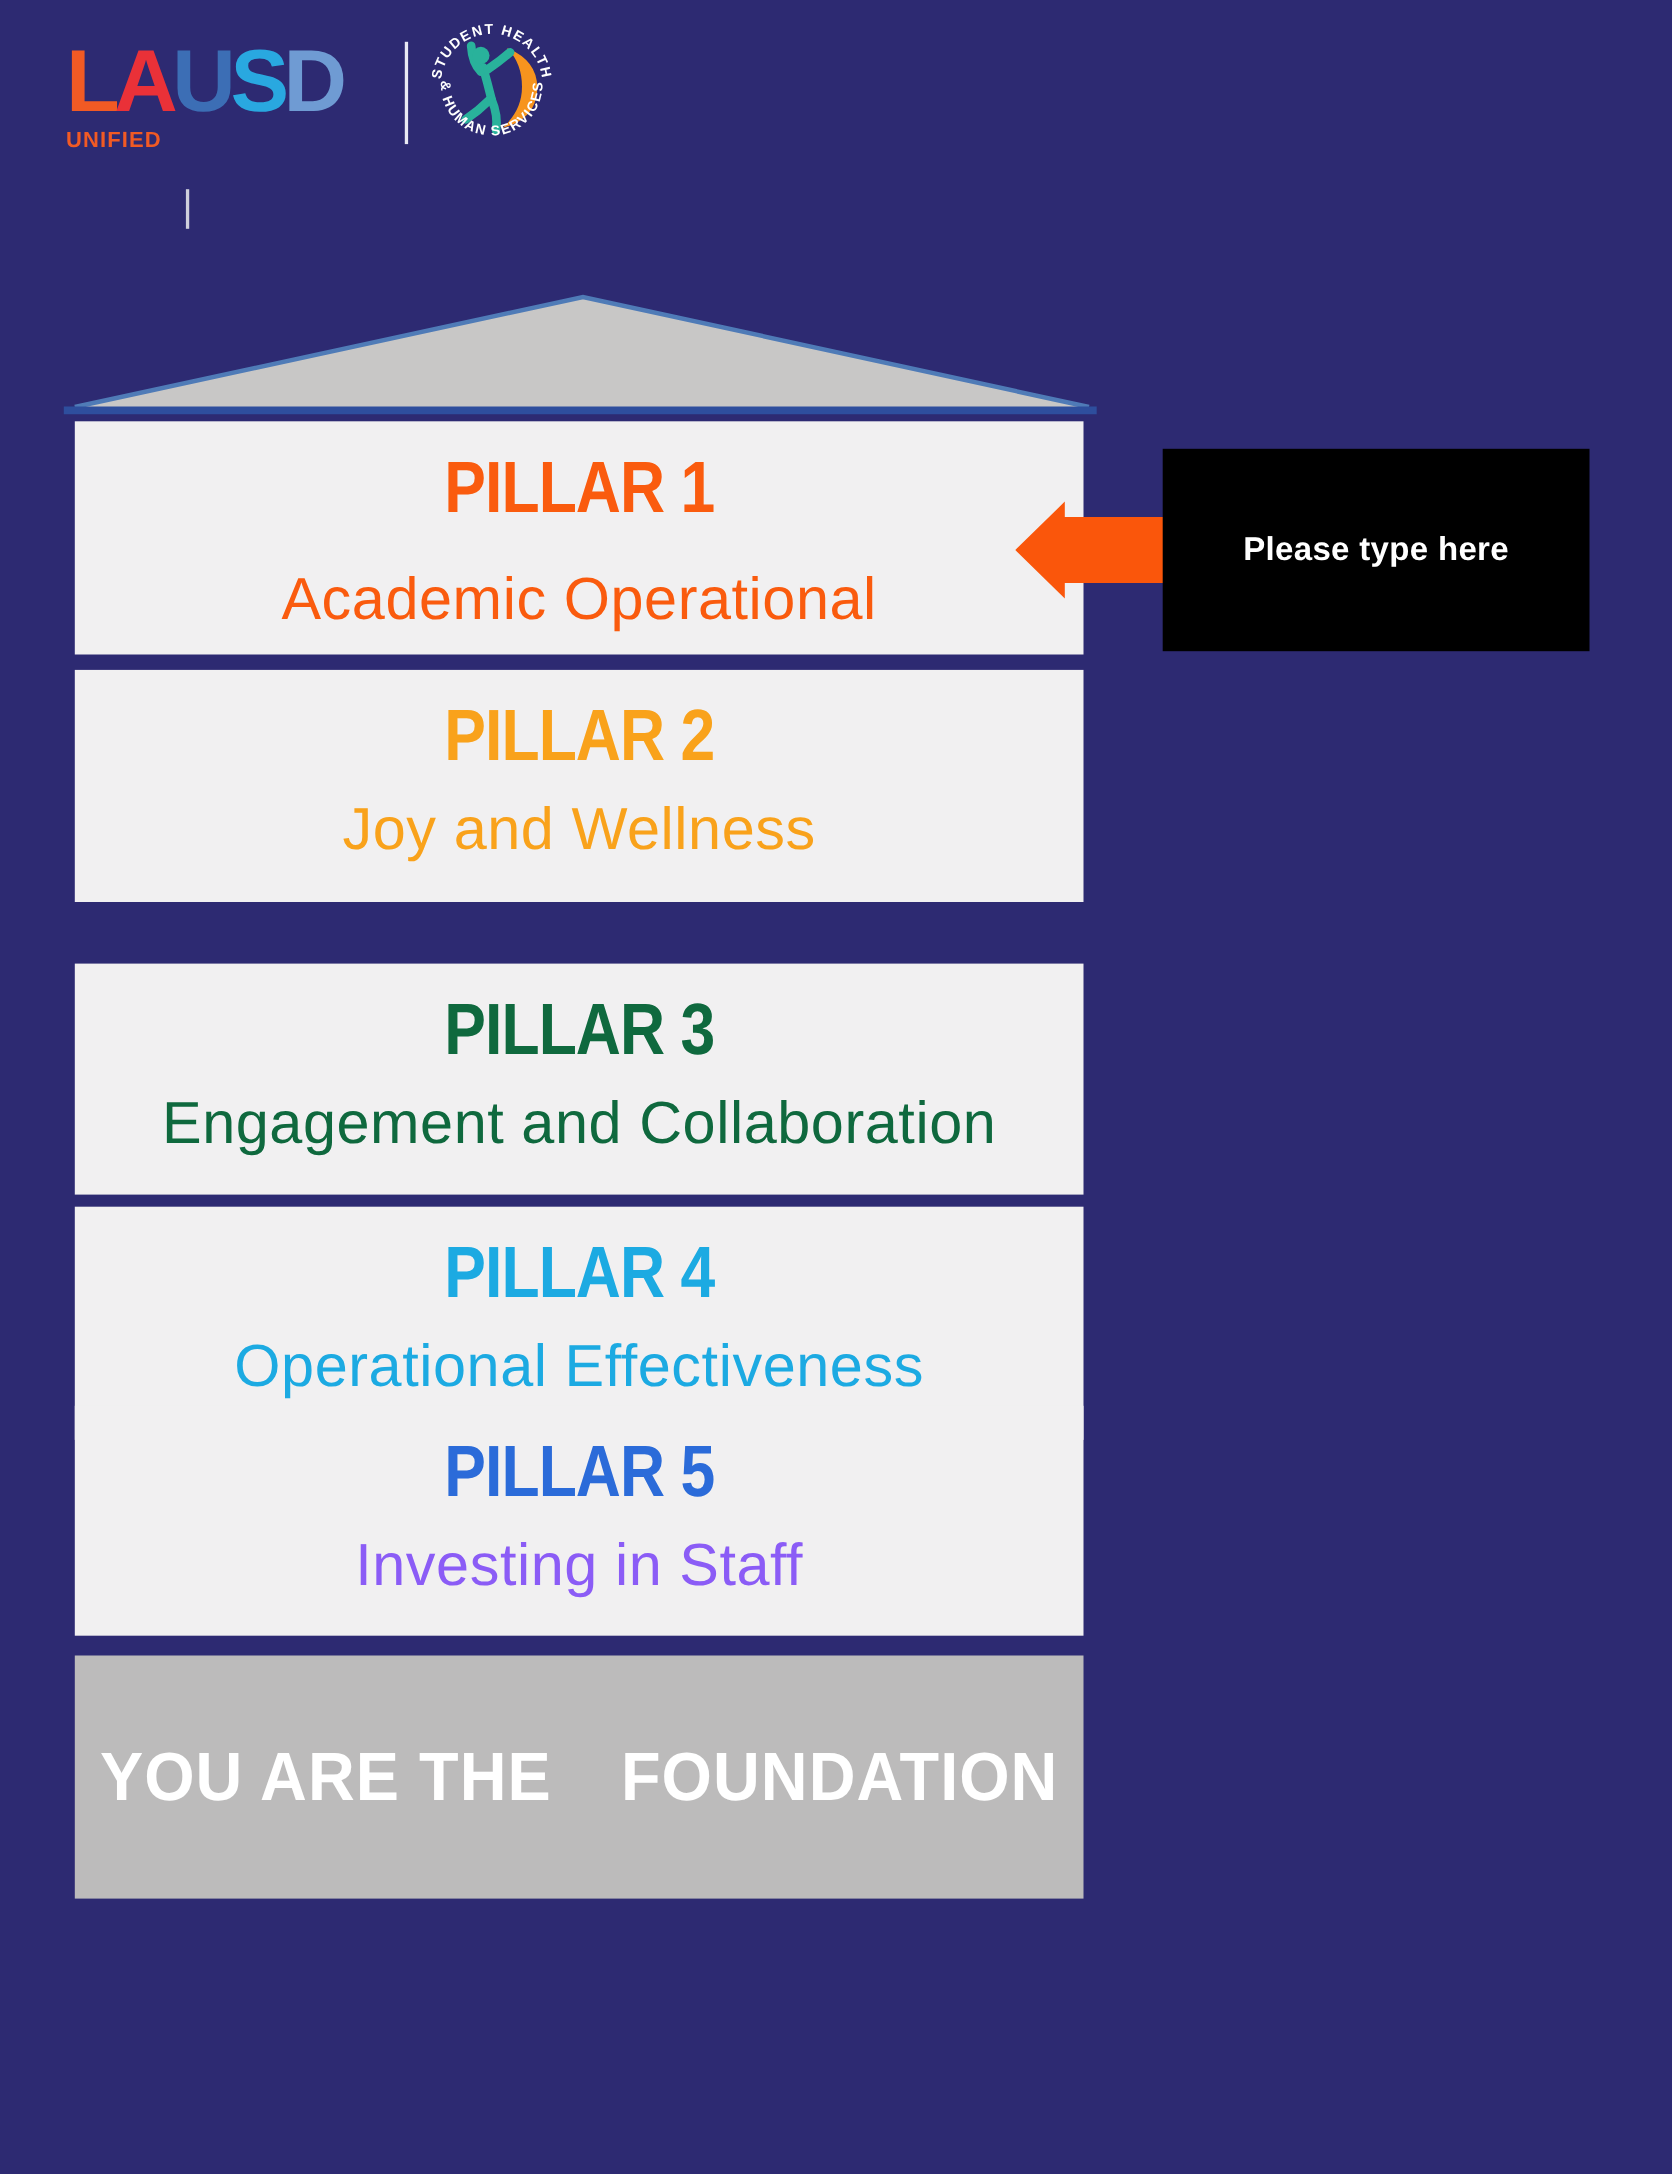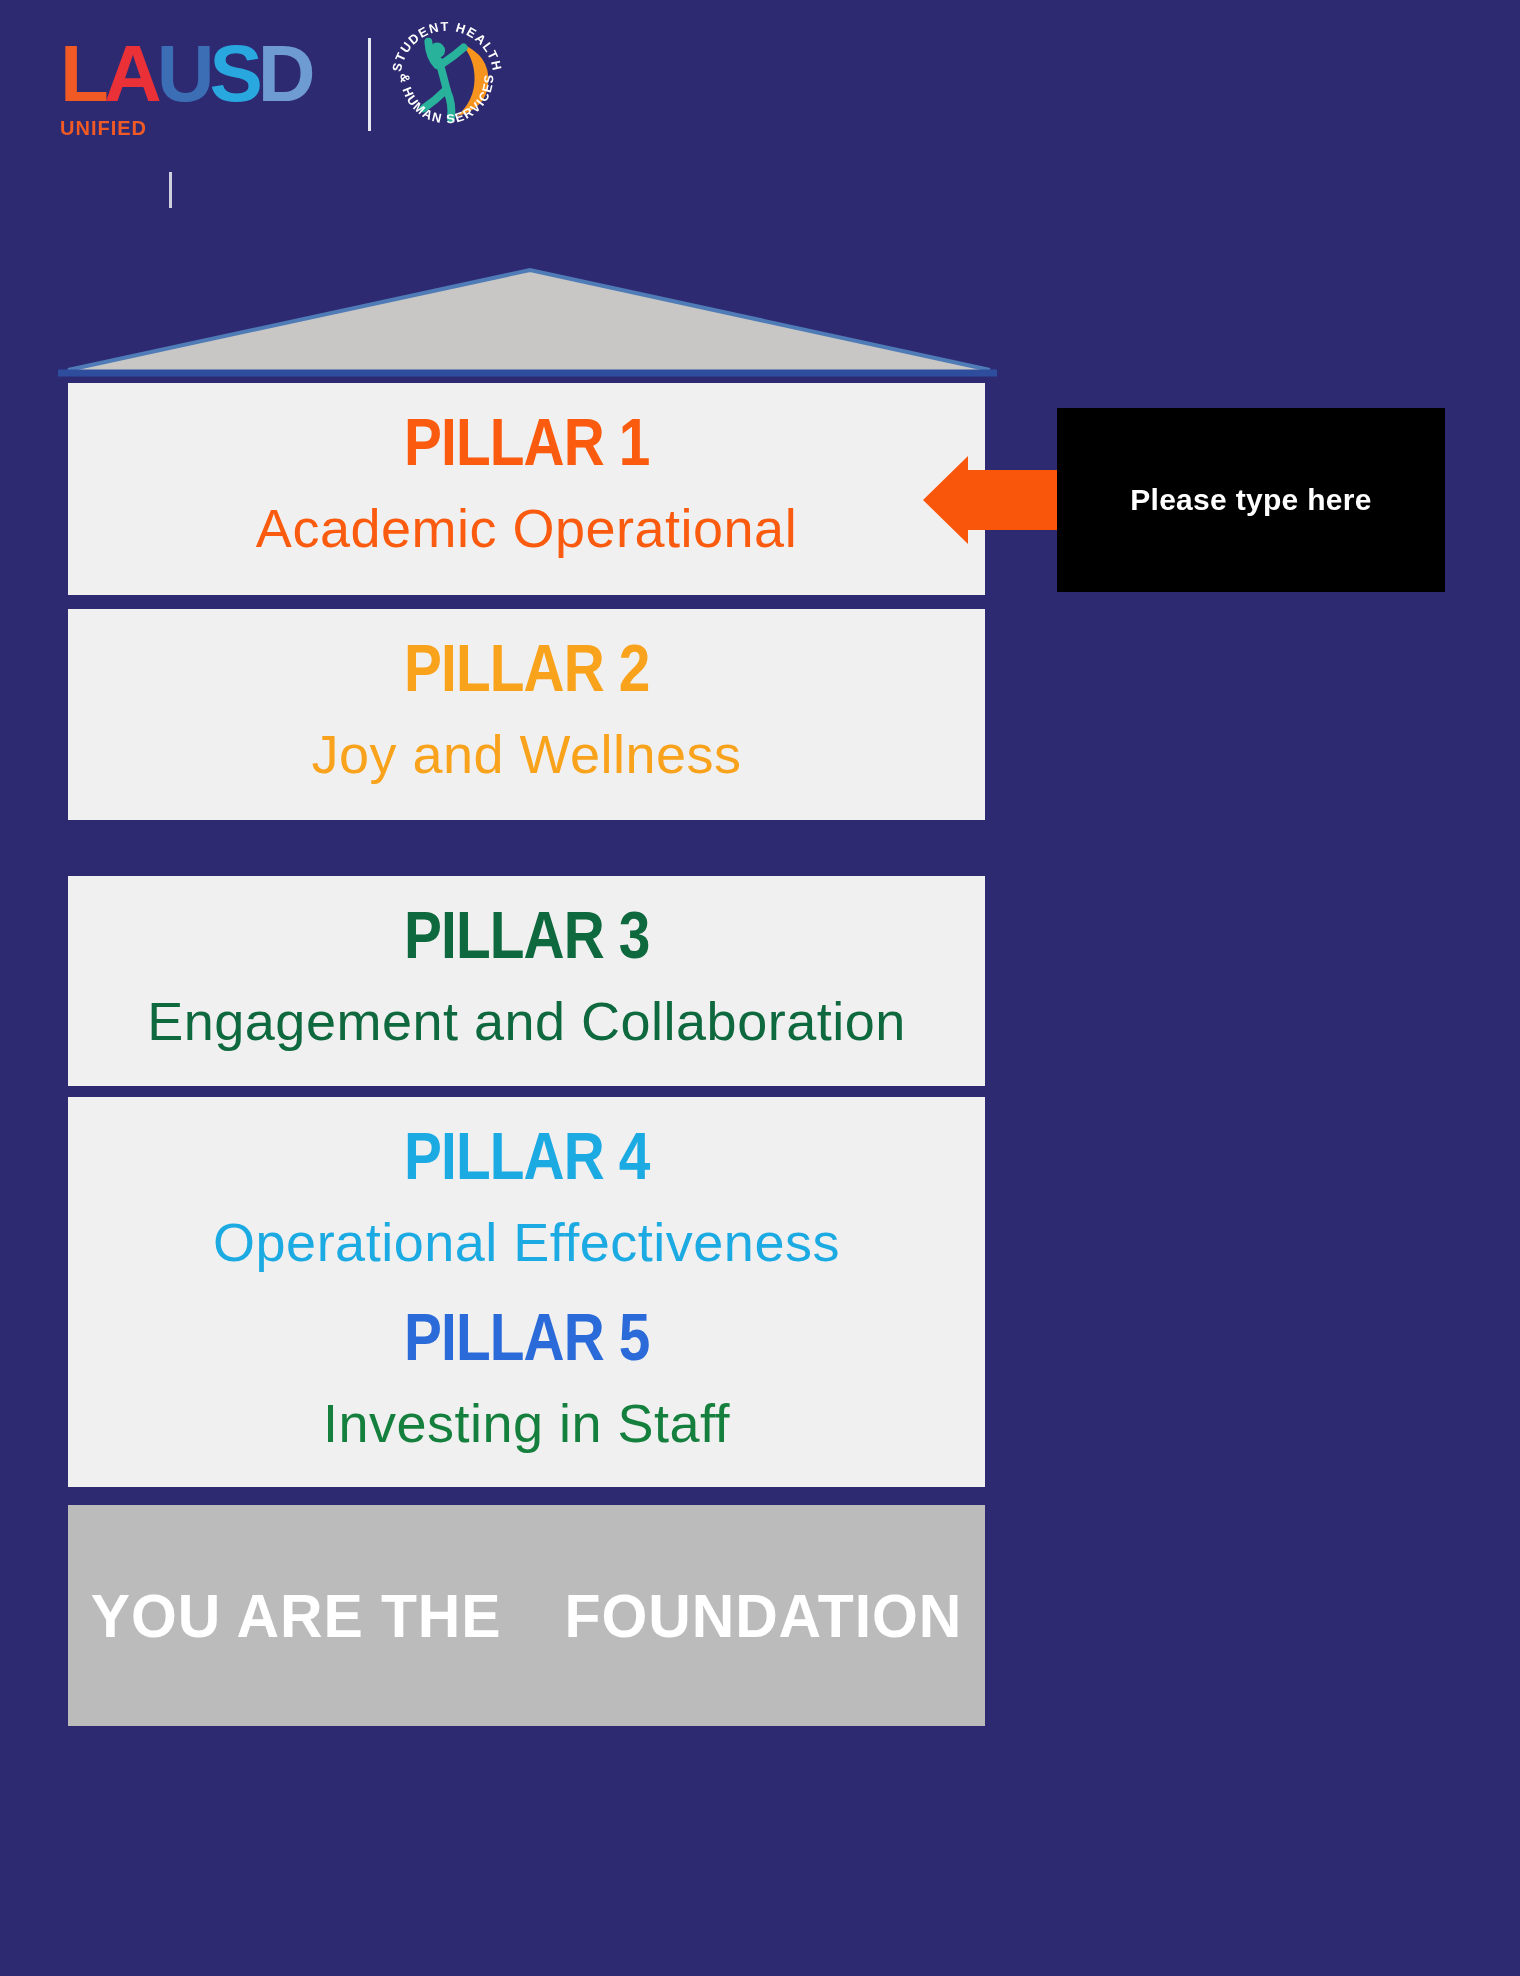--- a/index.html
+++ b/index.html
@@ -31,21 +31,21 @@
     padding-top:26px;box-sizing:border-box;
   }
   .pillar-title{
     font-size:66px;font-weight:800;line-height:1;
     display:inline-block;transform:scaleX(.86);transform-origin:center;
     letter-spacing:-1px;
   }
   .pillar-subtitle{
     margin-top:26px;font-size:54px;font-weight:400;line-height:1;letter-spacing:.5px;
   }
-  .p1{top:383px;height:212px;}
+  .p1{top:383px;height:212px;gap:17px;}
   .p2{top:609px;height:211px;}
   .p3{top:876px;height:210px;}
   .p4{top:1097px;height:212px;}
   .p5{top:1278px;height:209px;}
   
   .foundation{
     position:absolute;left:68px;top:1505px;width:917px;height:221px;
     background:#BCBBBB;
     display:flex;flex-direction:row;align-items:center;justify-content:center;
     gap:42px;
@@ -125,21 +125,21 @@
     <div class="pillar-subtitle" style="color: rgb(15, 105, 62);">Engagement and Collaboration</div>
   </div>
 
   <div class="pillar p4">
     <div class="pillar-title" style="color: rgb(28, 170, 226);">PILLAR 4</div>
     <div class="pillar-subtitle" style="color: rgb(28, 170, 226);">Operational Effectiveness</div>
   </div>
 
   <div class="pillar p5">
     <div class="pillar-title" style="color: rgb(43, 107, 217);">PILLAR 5</div>
-    <div class="pillar-subtitle" style="color: #15803d;">Investing in Staff</div>
+    <div class="pillar-subtitle" style="color: #8b5cf6;">Investing in Staff</div>
   </div>
 
   <div class="foundation">
     <div class="foundation-line">YOU ARE THE</div>
     <div class="foundation-line">FOUNDATION</div>
   </div>
 
   <svg class="callout-arrow" viewBox="0 0 140 100">
     <polygon points="3,50 48,6 48,20 140,20 140,80 48,80 48,94" fill="#FA560B"></polygon>
   </svg>

